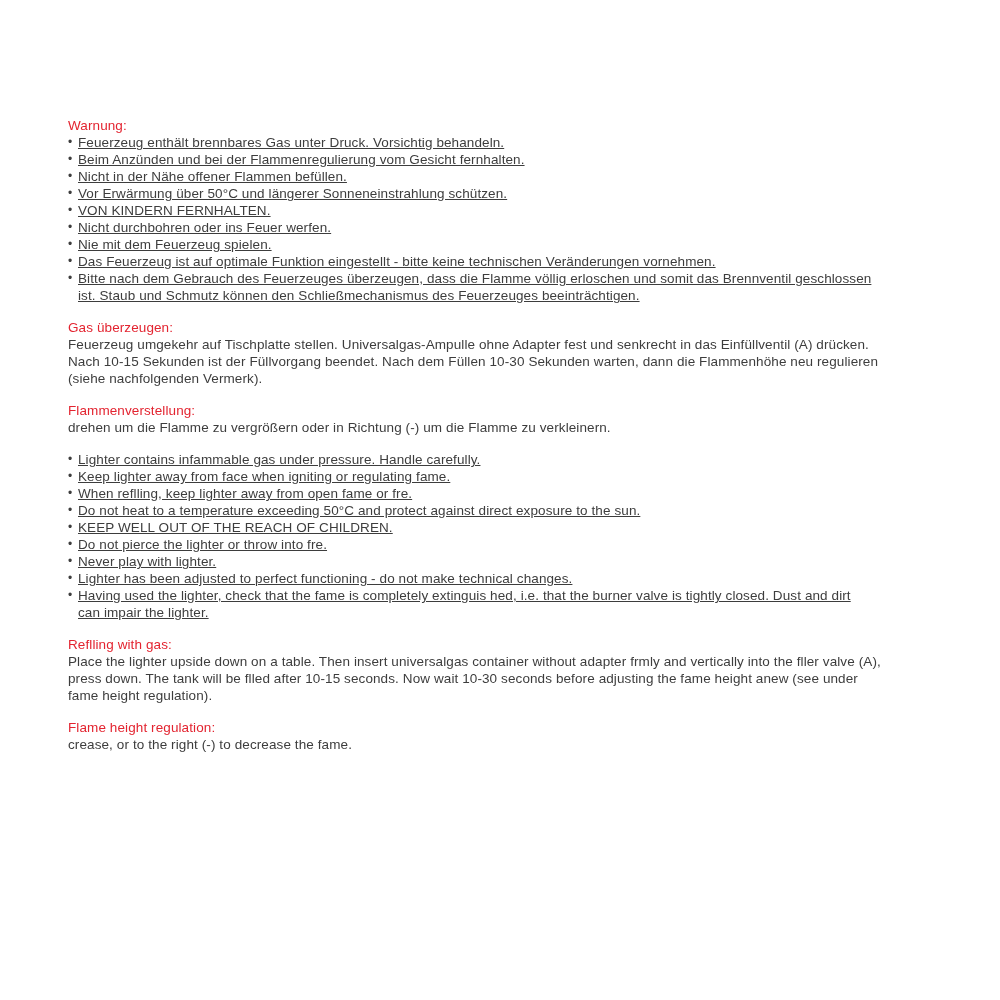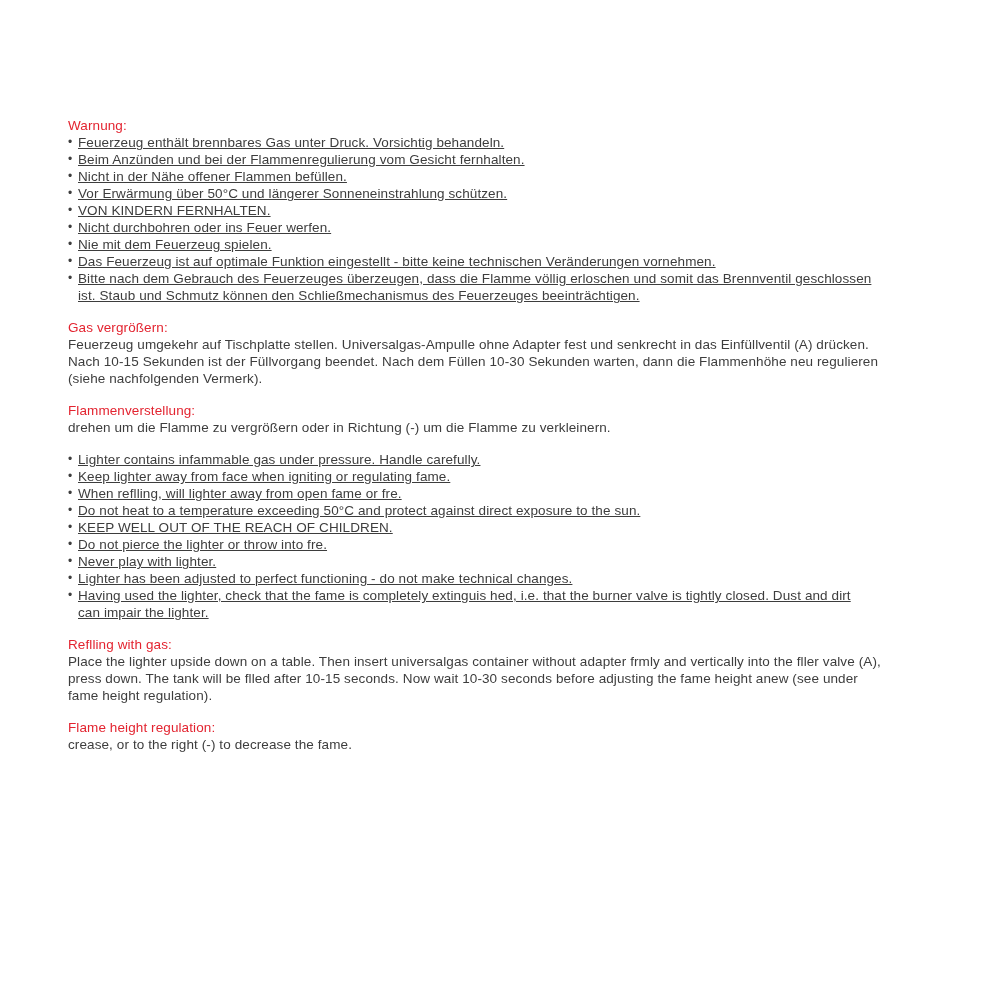--- a/index.html
+++ b/index.html
@@ -107,21 +107,21 @@
         </div>
         <div class="bullet-item">
           <span class="bullet">•</span>
           <div class="bullet-text">
             <div class="line">Bitte nach dem Gebrauch des Feuerzeuges überzeugen, dass die Flamme völlig erloschen und somit das Brennventil geschlossen</div>
             <div class="line">ist. Staub und Schmutz können den Schließmechanismus des Feuerzeuges beeinträchtigen.</div>
           </div>
         </div>
       </section>
       <section class="doc-section">
-        <h2 class="heading">Gas vergrößern:</h2>
+        <h2 class="heading">Gas überzeugen:</h2>
         <div class="line">Feuerzeug umgekehr auf Tischplatte stellen. Universalgas-Ampulle ohne Adapter fest und senkrecht in das Einfüllventil (A) drücken.</div>
         <div class="line">Nach 10-15 Sekunden ist der Füllvorgang beendet. Nach dem Füllen 10-30 Sekunden warten, dann die Flammenhöhe neu regulieren</div>
         <div class="line">(siehe nachfolgenden Vermerk).</div>
       </section>
       <section class="doc-section">
         <h2 class="heading">Flammenverstellung:</h2>
         <div class="line">drehen um die Flamme zu vergrößern oder in Richtung (-) um die Flamme zu verkleinern.</div>
       </section>
       <section class="doc-section">
         <div class="bullet-item">
@@ -132,21 +132,21 @@
         </div>
         <div class="bullet-item">
           <span class="bullet">•</span>
           <div class="bullet-text">
             <div class="line">Keep lighter away from face when igniting or regulating fame.</div>
           </div>
         </div>
         <div class="bullet-item">
           <span class="bullet">•</span>
           <div class="bullet-text">
-            <div class="line">When reflling, will lighter away from open fame or fre.</div>
+            <div class="line">When reflling, keep lighter away from open fame or fre.</div>
           </div>
         </div>
         <div class="bullet-item">
           <span class="bullet">•</span>
           <div class="bullet-text">
             <div class="line">Do not heat to a temperature exceeding 50°C and protect against direct exposure to the sun.</div>
           </div>
         </div>
         <div class="bullet-item">
           <span class="bullet">•</span>

